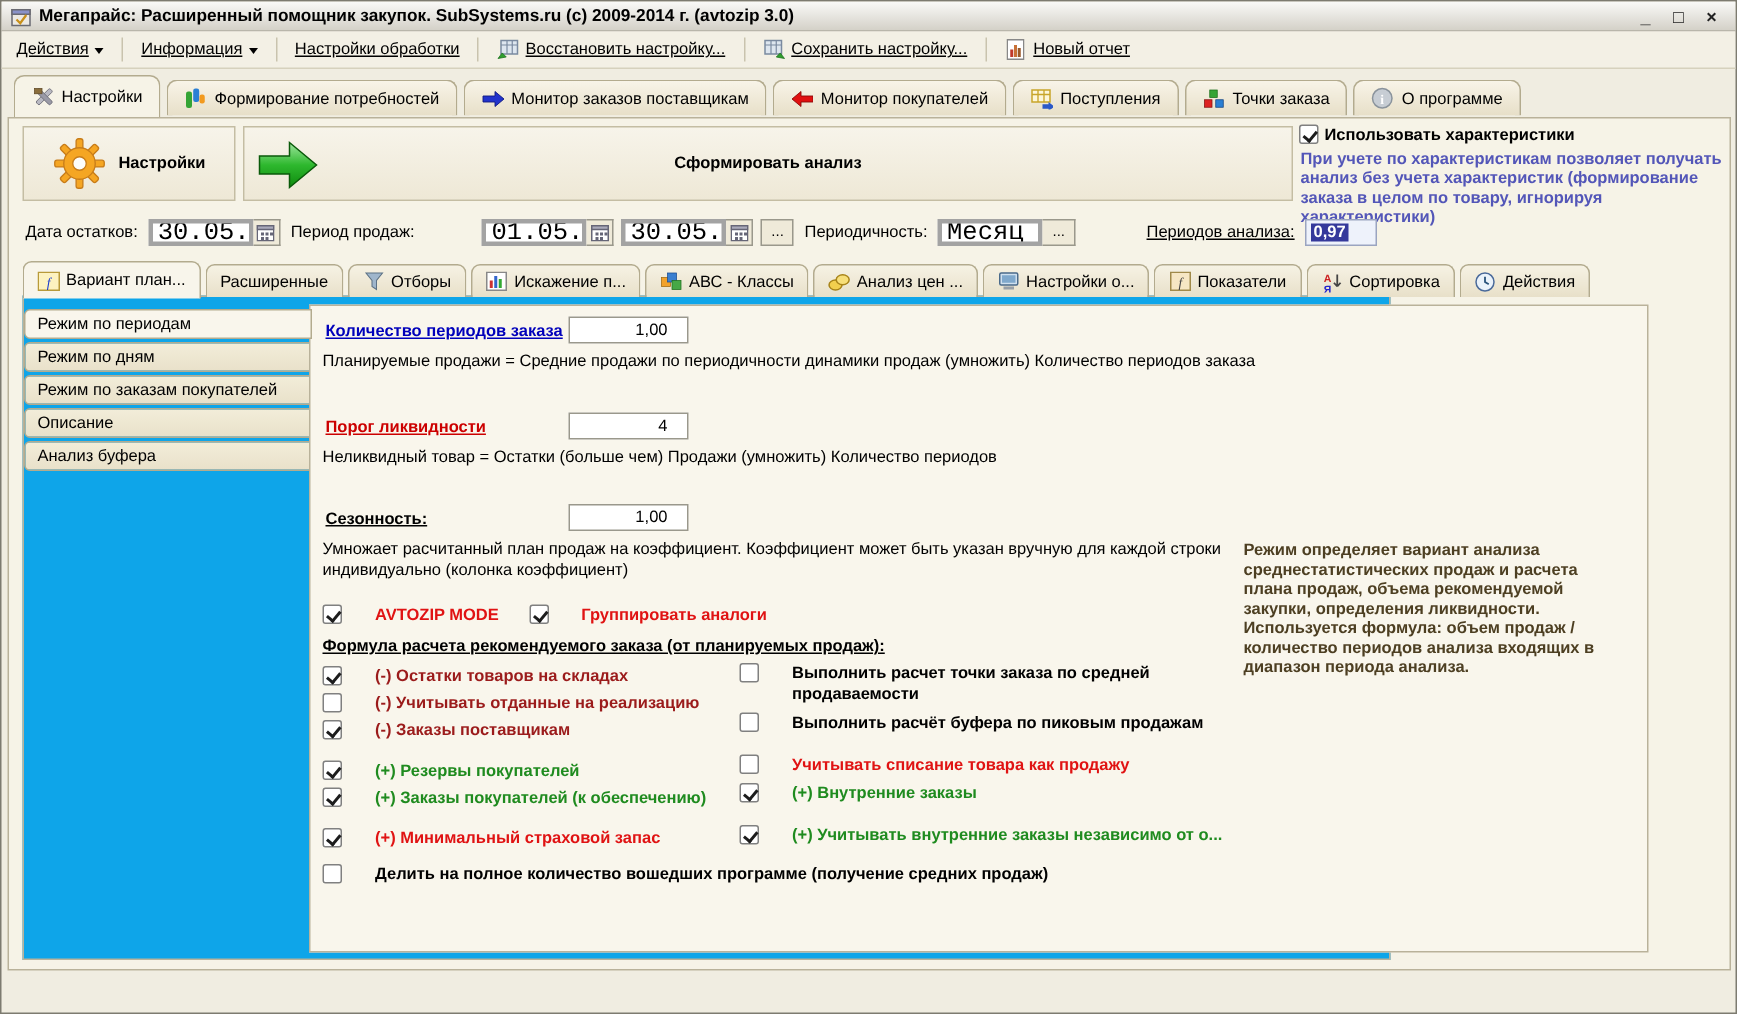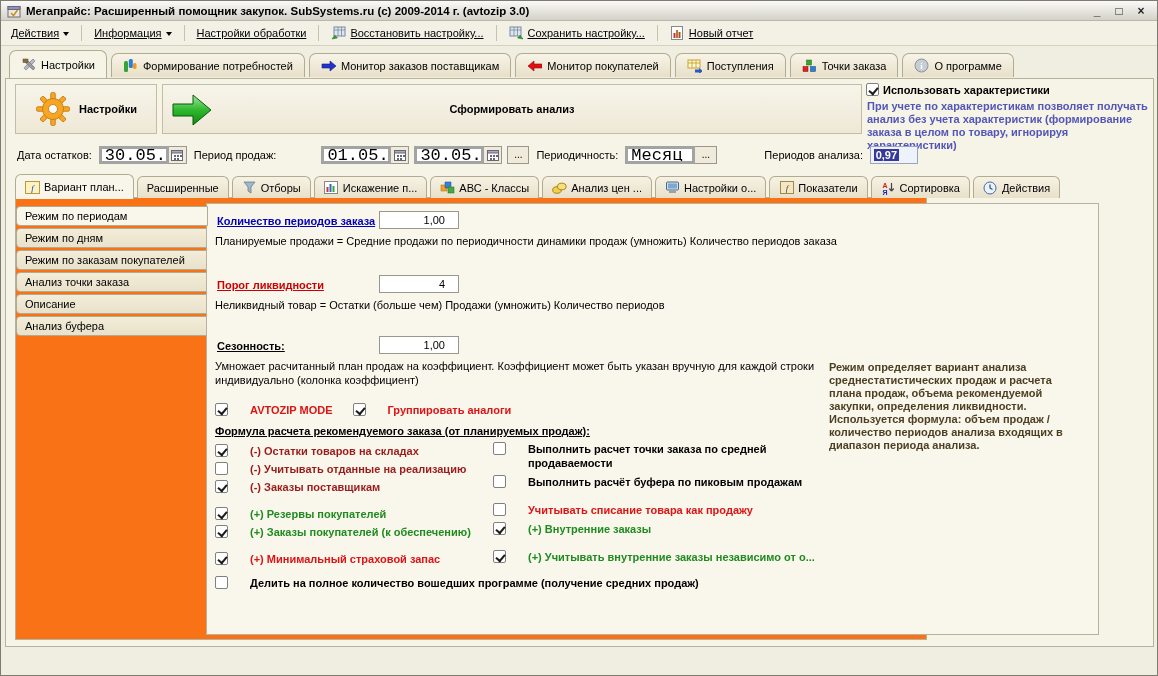--- a/index.html
+++ b/index.html
@@ -42,31 +42,31 @@
   .use-char{ position:absolute; left:860px; top:4px; display:flex; gap:4px; align-items:center; font-weight:bold;}
   .char-hint{ position:absolute; left:861px; top:21px; width:292px; color:#5356b8; font-weight:bold; line-height:13px;}
 
   
   .filter-row{ position:absolute; left:9px; top:66px; height:20px; display:flex; align-items:center; gap:5px; white-space:nowrap;}
   .flabel{ padding:0 2px;}
   .dfield{ display:flex; align-items:center;}
   .dinput{ width:70px; height:18px; border:3px solid #a3a3a3; background:#fff; font-family:Liberation Mono, monospace; font-size:17px; padding:0 3px;}
   .calbtn{ width:18px; height:18px; border:1px solid #9a988c; border-left:none; background:#efead9; display:flex; align-items:center; justify-content:center; padding:0; cursor:default;}
   .dots{ width:22px; height:18px; border:1px solid #9a988c; background:#efead9; font-size:10px; line-height:10px; cursor:default; font-family:"Liberation Sans",sans-serif;}
-  .linklbl{ padding:0 2px;}
+  .linklbl{ text-decoration:underline; padding:0 2px;}
   .pa-input{ width:48px; height:18px; border:1px solid #9aa4c0; background:#eef2fb; display:flex; align-items:center; justify-content:flex-end; padding:0 18px;}
   .sel-val{ background:#35399b; color:#fff; font-weight:bold; padding:0 2px;}
 
   
   .tabs2{ position:absolute; left:9px; top:93px; display:flex; align-items:flex-end; height:26px; gap:3px; z-index:2;}
   .tab2{ display:flex; align-items:center; gap:4px; height:22px; padding:0 9px; background:linear-gradient(#f6f2e4,#e8e0c9); border:1px solid #b3ab8e; border-bottom:none; border-radius:6px 6px 0 0; white-space:nowrap; cursor:default;}
   .tab2.active{ height:25px; background:#f8f5eb; margin-bottom:-1px; z-index:3;}
 
   
-  .content-box{ position:absolute; left:9px; top:118px; width:912px; height:443px; border:1px solid #b9b29a; background:#f97316;}
+  .content-box{ position:absolute; left:9px; top:118px; width:912px; height:443px; border:1px solid #b9b29a; background:#0ea5e9;}
   .sidebar{ position:absolute; left:0; top:8px; width:191px;}
   .side-item{ height:20px; border:1px solid #b3ab8e; border-radius:4px 0 0 4px; margin-bottom:2px; display:flex; align-items:center; padding:0 8px; background:linear-gradient(#f2edd9,#e9e1ca); white-space:nowrap; overflow:hidden; cursor:default;}
   .side-item.active{ background:#f9f6ec; width:192px; position:relative; z-index:2;}
   .inner-area{ position:absolute; left:190px; top:5px; width:893px; height:432px; border:1px solid #b9b29a; background:#f9f6ec;}
 
   .param-label{ position:absolute; font-weight:bold; text-decoration:underline; white-space:nowrap; cursor:default;}
   .link-blue{ color:#0000bb;}
   .link-red{ color:#cc0000;}
   .link-black{ color:#000;}
   .pinput{ position:absolute; width:80px; height:18px; border:1px solid #9a988c; background:#fff; text-align:right; padding:2px 13px 0 3px;}
@@ -403,21 +403,20 @@
         <span>Действия</span>
       </div>
     </div>
 
     <div class="content-box">
 
       <div class="sidebar">
         <div class="side-item active">Режим по периодам</div>
         <div class="side-item">Режим по дням</div>
         <div class="side-item">Режим по заказам покупателей</div>
-        <div class="side-item">Анализ точки заказа</div>
         <div class="side-item">Описание</div>
         <div class="side-item">Анализ буфера</div>
       </div>
 
       <div class="inner-area">
 
         <div class="param-label link-blue" style="left:10px;top:11px;">Количество периодов заказа</div>
         <div class="pinput" style="left:172px;top:7px;">1,00</div>
         <div class="pdesc" style="left:8px;top:31px;width:645px;">Планируемые продажи = Средние продажи по периодичности динамики продаж (умножить) Количество периодов заказа</div>
 

